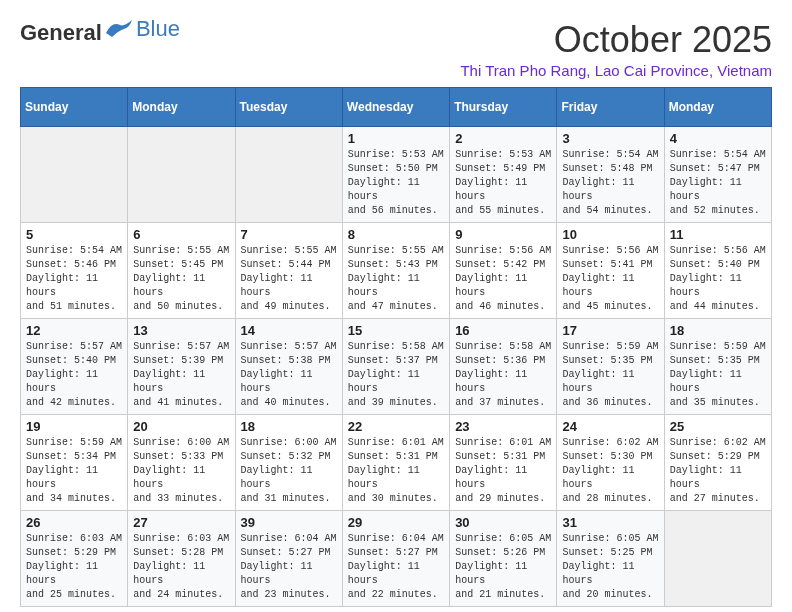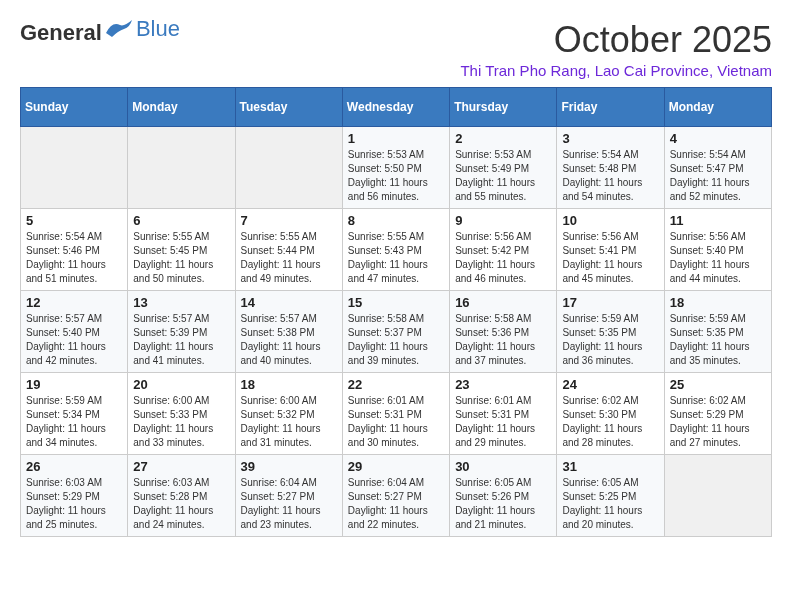--- a/index.html
+++ b/index.html
@@ -67,20 +67,21 @@
       font-size: 13px;
       font-weight: bold;
       color: #222;
       display: block;
       margin-bottom: 2px;
     }
     .cell-info {
       font-size: 10px;
       color: #333;
       line-height: 1.4;
+      font-family: Liberation Mono, monospace;
     }
     .empty-cell {
       background: #f0f0f0 !important;
     }
   </style>
 </head>
 <body>
 
 <div class="header">
   <div class="logo">

